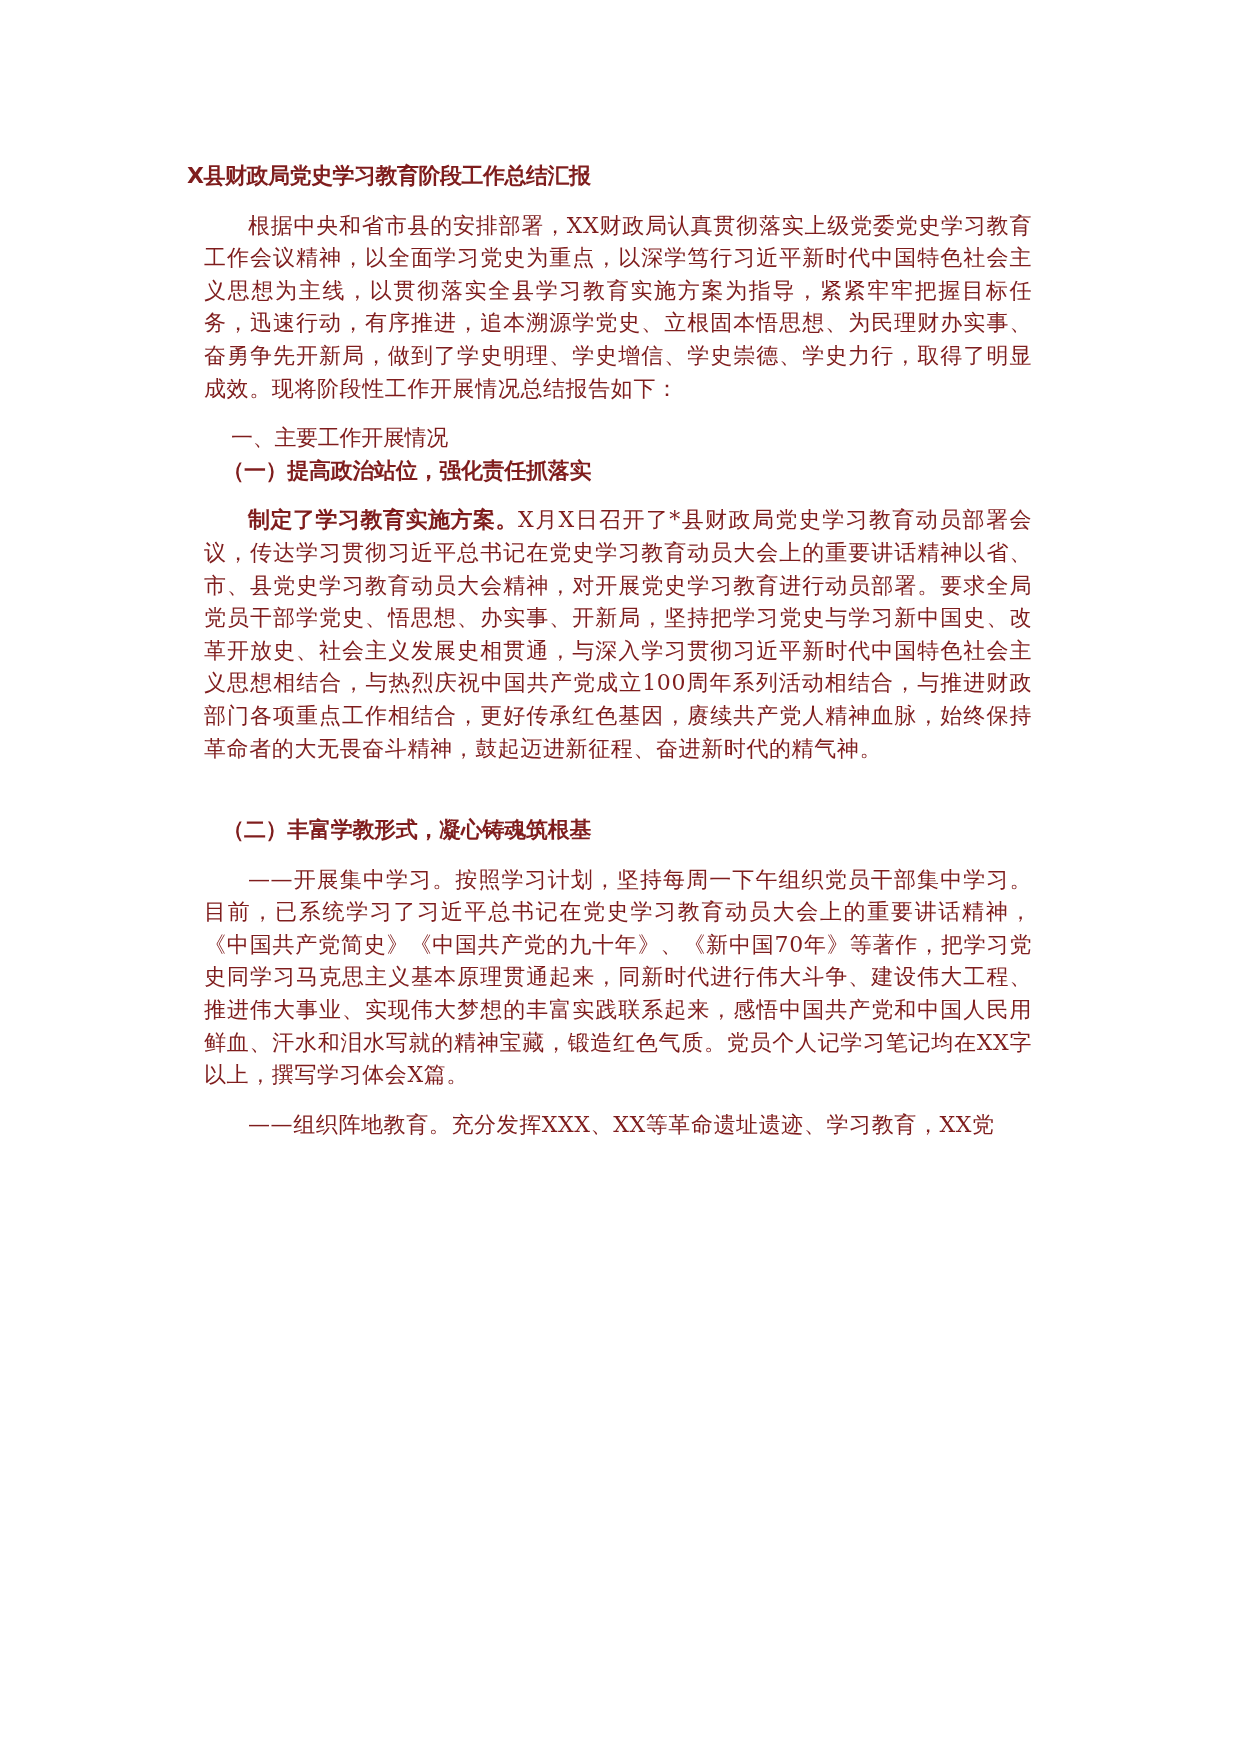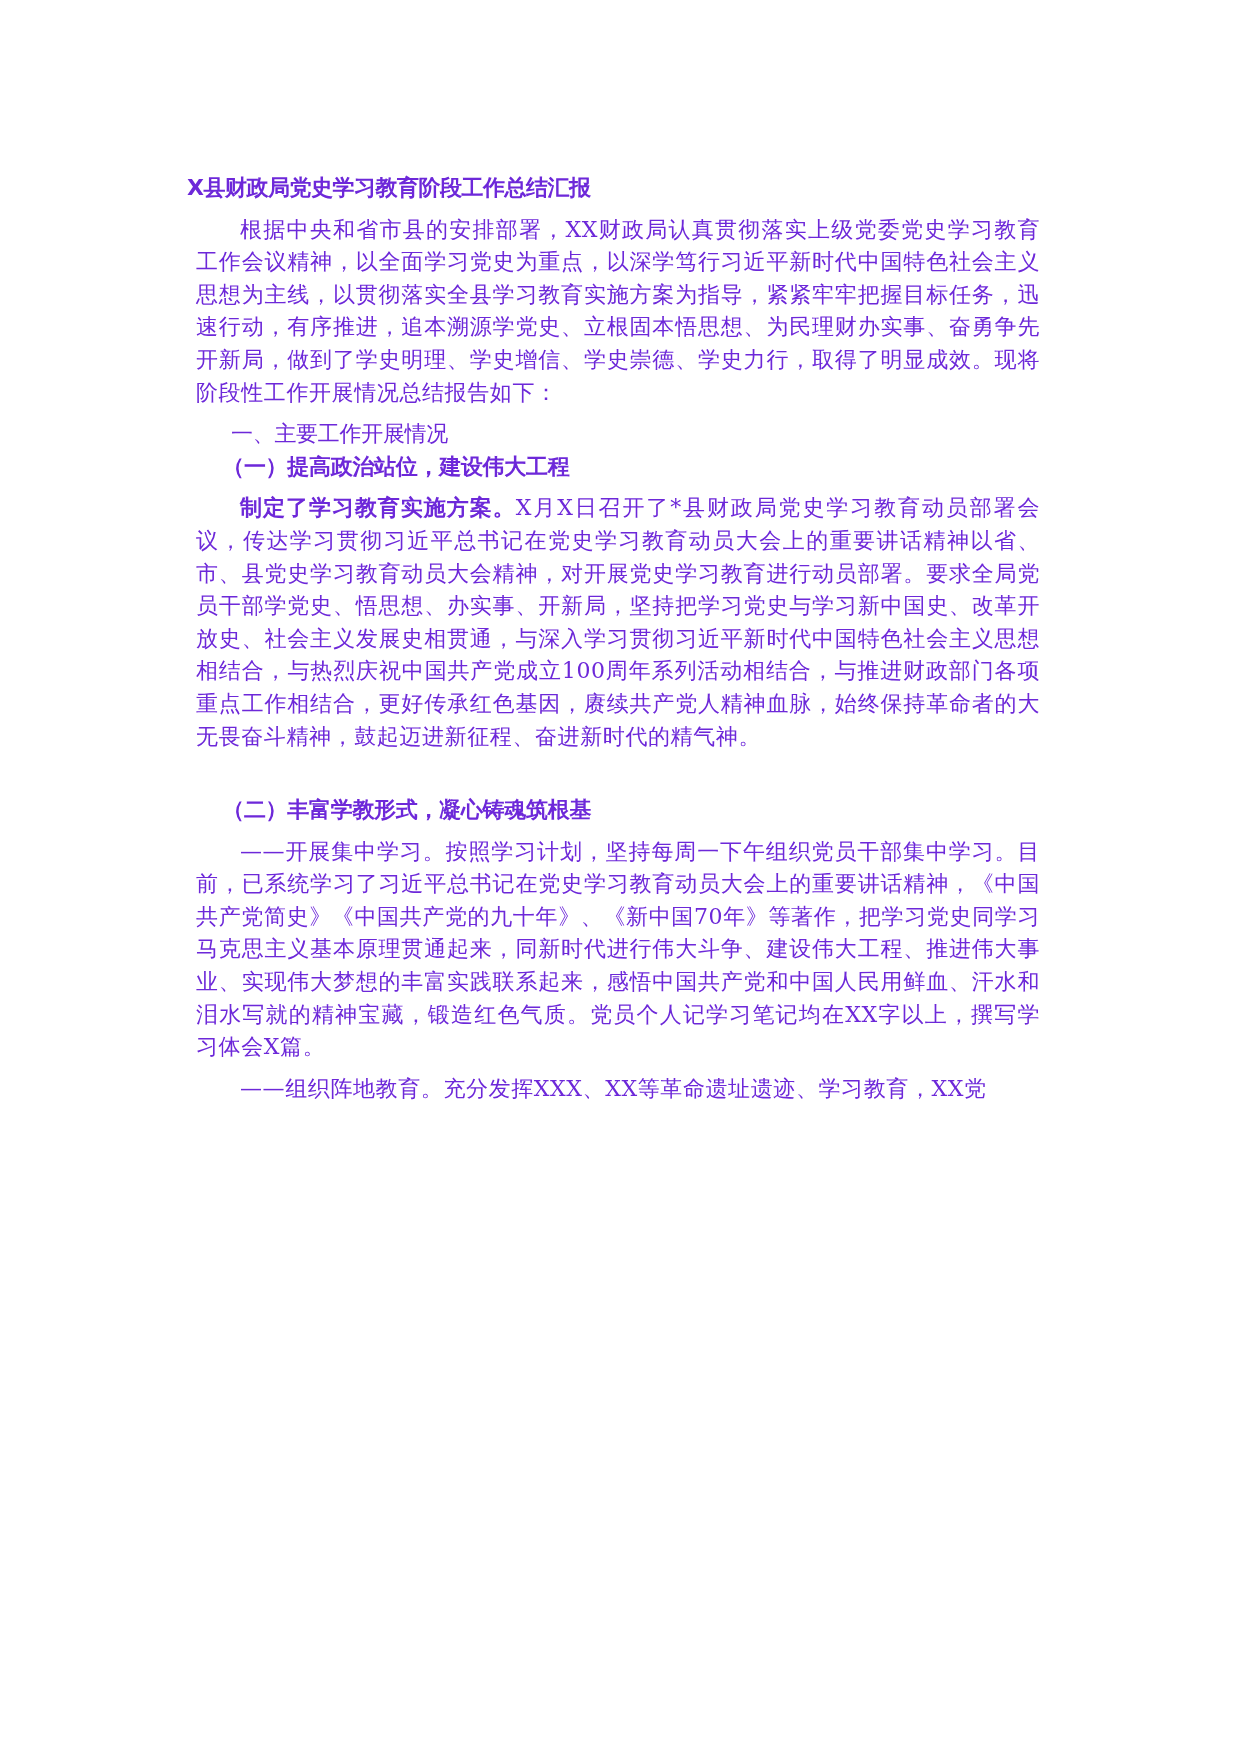--- a/index.html
+++ b/index.html
@@ -1,36 +1,36 @@
 <!DOCTYPE html>
 <html><head>
 <meta charset="utf-8">
 <style>
   html, body { margin: 0; padding: 0; background: #ffffff; }
   body { width: 1240px; height: 1754px; position: relative; overflow: hidden; }
   .page {
     position: absolute;
     left: 187px;
-    top: 172px;
+    top: 160px;
     width: 862px;
     font-family: "DejaVu Serif", "Liberation Serif", serif;
     font-size: 22px;
     line-height: 32.6px;
-    color: #6d28d9;
+    color: #7f1d1d;
     text-align: justify;
     letter-spacing: 0.6px;
   }
   .title {
     font-family: "DejaVu Sans", "Liberation Sans", sans-serif;
     font-weight: bold;
     font-size: 22px;
     margin: 0;
     letter-spacing: -0.5px;
   }
-  p { margin: 9px; text-indent: 2em; }
+  p { margin: 17px; text-indent: 2em; }
   .h1 {
     font-family: "DejaVu Sans", "Liberation Sans", sans-serif;
     font-weight: normal;
     text-indent: 2em;
     letter-spacing: -0.3px;
   }
   .h2 {
     font-family: "DejaVu Sans", "Liberation Sans", sans-serif;
     font-weight: bold;
     text-indent: 1.6em;
@@ -43,19 +43,19 @@
   }
   .gap { height: 32px; }
 </style>
 </head>
 <body>
 
 <div class="page">
   <div class="title">X县财政局党史学习教育阶段工作总结汇报</div>
   <p>根据中央和省市县的安排部署，XX财政局认真贯彻落实上级党委党史学习教育工作会议精神，以全面学习党史为重点，以深学笃行习近平新时代中国特色社会主义思想为主线，以贯彻落实全县学习教育实施方案为指导，紧紧牢牢把握目标任务，迅速行动，有序推进，追本溯源学党史、立根固本悟思想、为民理财办实事、奋勇争先开新局，做到了学史明理、学史增信、学史崇德、学史力行，取得了明显成效。现将阶段性工作开展情况总结报告如下：</p>
   <div class="h1">一、主要工作开展情况</div>
-  <div class="h2">（一）提高政治站位，建设伟大工程</div>
+  <div class="h2">（一）提高政治站位，强化责任抓落实</div>
   <p><span class="lead">制定了学习教育实施方案。</span><span>X月X日召开了*县财政局党史学习教育动员部署会议，传达学习贯彻习近平总书记在党史学习教育动员大会上的重要讲话精神以省、市、县党史学习教育动员大会精神，对开展党史学习教育进行动员部署。要求全局党员干部学党史、悟思想、办实事、开新局，坚持把学习党史与学习新中国史、改革开放史、社会主义发展史相贯通，与深入学习贯彻习近平新时代中国特色社会主义思想相结合，与热烈庆祝中国共产党成立100周年系列活动相结合，与推进财政部门各项重点工作相结合，更好传承红色基因，赓续共产党人精神血脉，始终保持革命者的大无畏奋斗精神，鼓起迈进新征程、奋进新时代的精气神。</span></p>
   <div class="gap"></div>
   <div class="h2">（二）丰富学教形式，凝心铸魂筑根基</div>
   <p>——开展集中学习。按照学习计划，坚持每周一下午组织党员干部集中学习。目前，已系统学习了习近平总书记在党史学习教育动员大会上的重要讲话精神，《中国共产党简史》《中国共产党的九十年》、《新中国70年》等著作，把学习党史同学习马克思主义基本原理贯通起来，同新时代进行伟大斗争、建设伟大工程、推进伟大事业、实现伟大梦想的丰富实践联系起来，感悟中国共产党和中国人民用鲜血、汗水和泪水写就的精神宝藏，锻造红色气质。党员个人记学习笔记均在XX字以上，撰写学习体会X篇。</p>
   <p>——组织阵地教育。充分发挥XXX、XX等革命遗址遗迹、学习教育，XX党</p>
 </div>
 
 </body></html>

